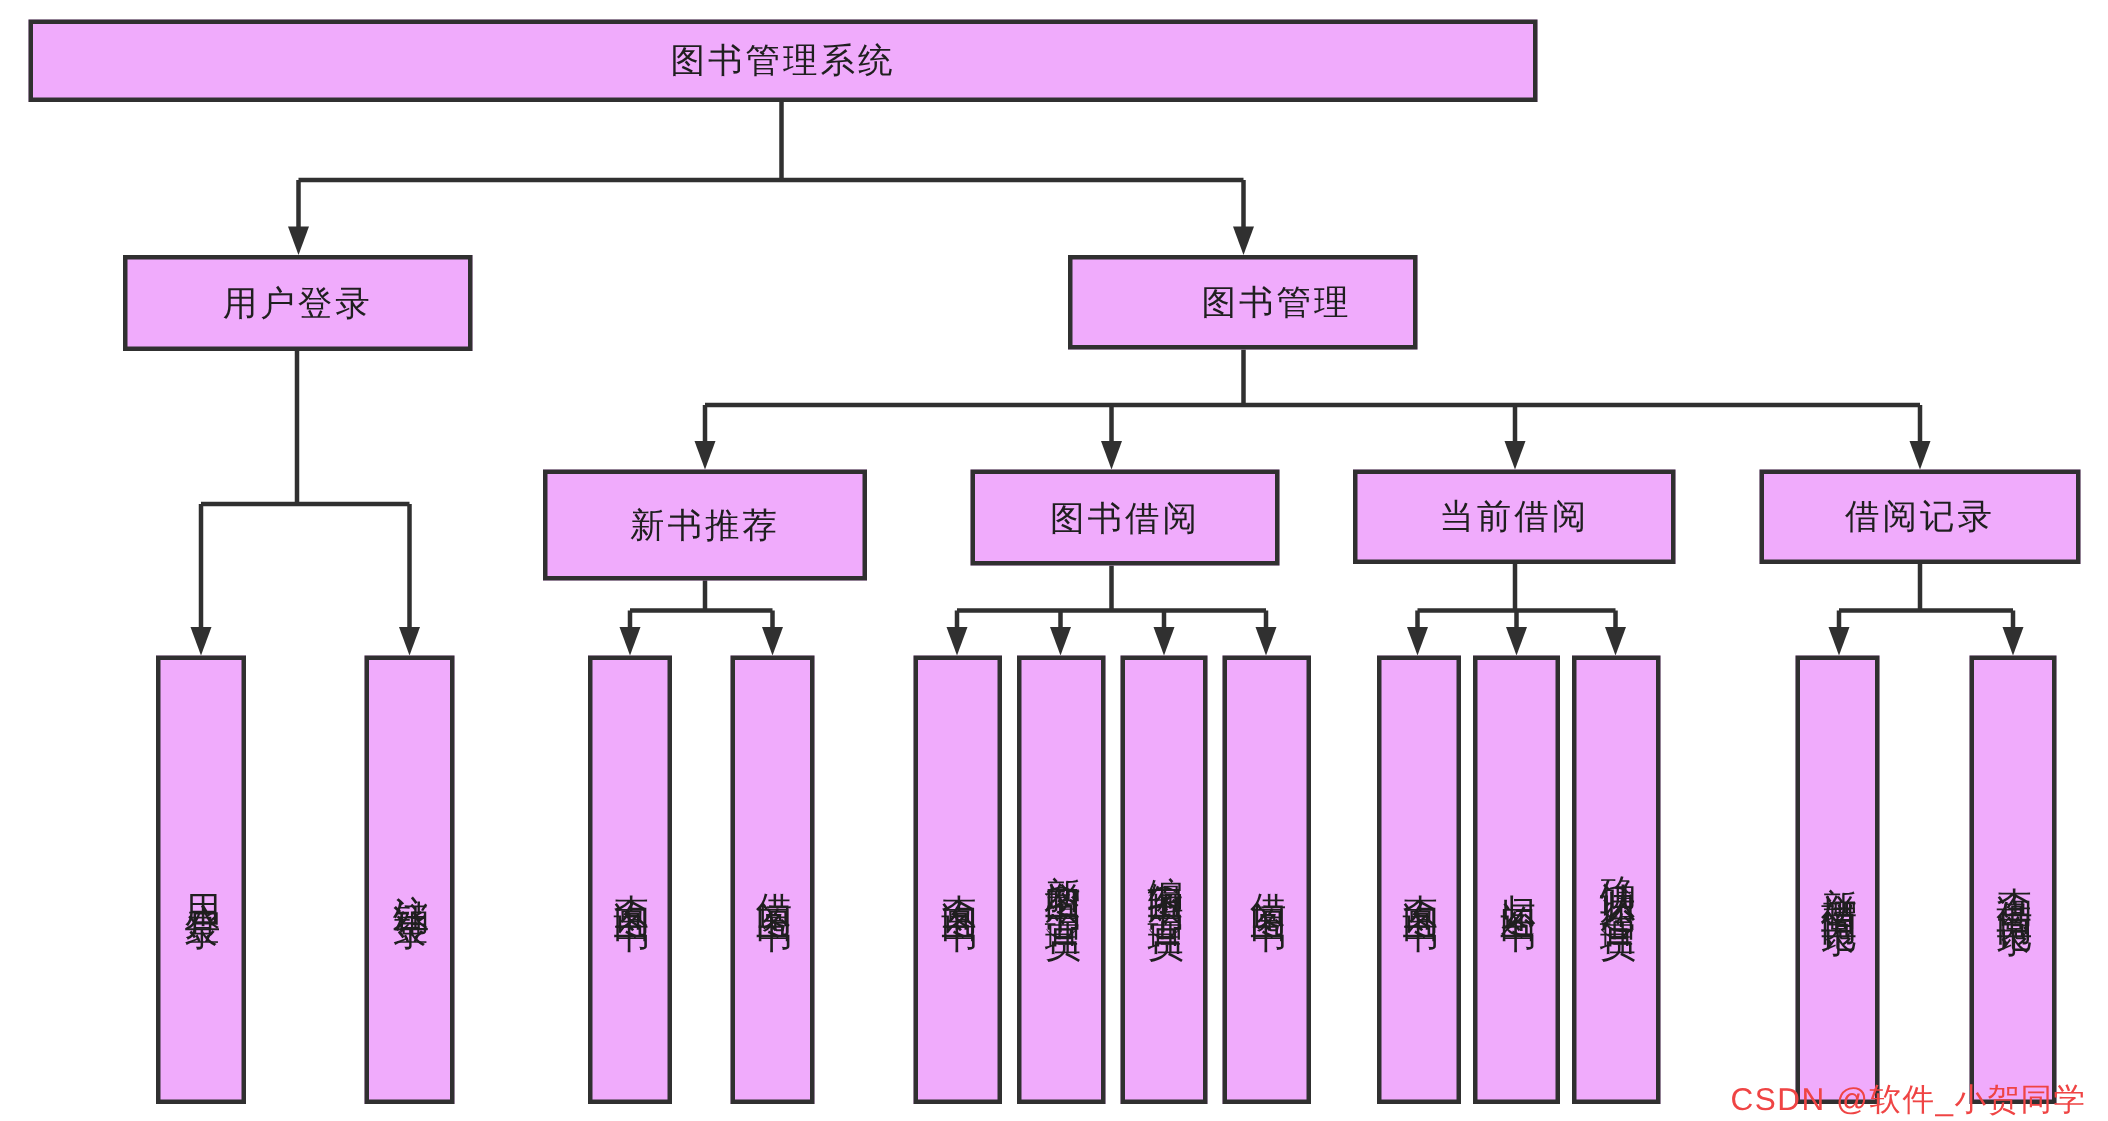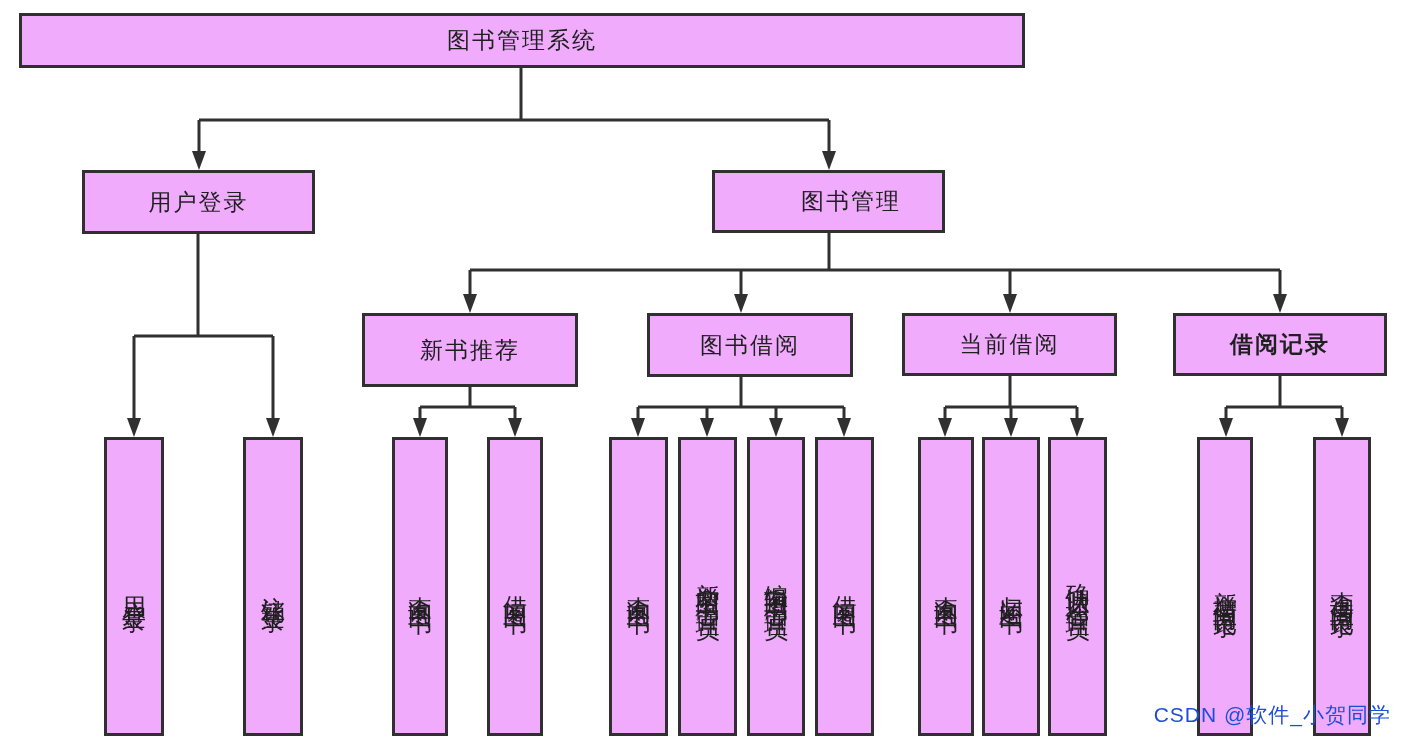--- a/index.html
+++ b/index.html
@@ -15,22 +15,22 @@
   }
   .node.h{font-size:23px;letter-spacing:2px;}
   .node.leaf{
     font-size:24px;
   }
   .node.leaf .vtext{
     writing-mode:vertical-rl;text-orientation:mixed;
     letter-spacing:5px;line-height:1;white-space:nowrap;
   }
   #watermark{
-    position:absolute;right:14px;bottom:18px;z-index:3;
-    font-size:21px;color:#1d4ed8;letter-spacing:1px;
+    position:absolute;right:14px;bottom:0;z-index:3;
+    font-size:21px;color:#ef4444;letter-spacing:1px;
   }
 </style>
 </head>
 <body>
 
 <svg id="connector-layer" width="1405" height="747" viewBox="0 0 1405 747">
   <g stroke="#303030" stroke-width="3" fill="none">
 
     <path d="M521,68 V120 M199,120 H829 M199,120 V152 M829,120 V152"></path>
 
@@ -93,21 +93,21 @@
 </div>
 
 <div class="node h" style="left:633px;top:313px;width:206px;height:64px;margin-left:14px;">
   <span>图书借阅</span>
 </div>
 
 <div class="node h" style="left:902px;top:313px;width:215px;height:63px;">
   <span>当前借阅</span>
 </div>
 
-<div class="node h" style="left:1173px;top:313px;width:214px;height:63px;font-weight:bold;">
+<div class="node h" style="left:1173px;top:313px;width:214px;height:63px;">
   <span>借阅记录</span>
 </div>
 
 <div class="node leaf" style="left:104px;top:437px;width:60px;height:299px;">
   <span class="vtext">用户登录</span>
 </div>
 
 <div class="node leaf" style="left:243px;top:437px;width:60px;height:299px;">
   <span class="vtext">注销登录</span>
 </div>

